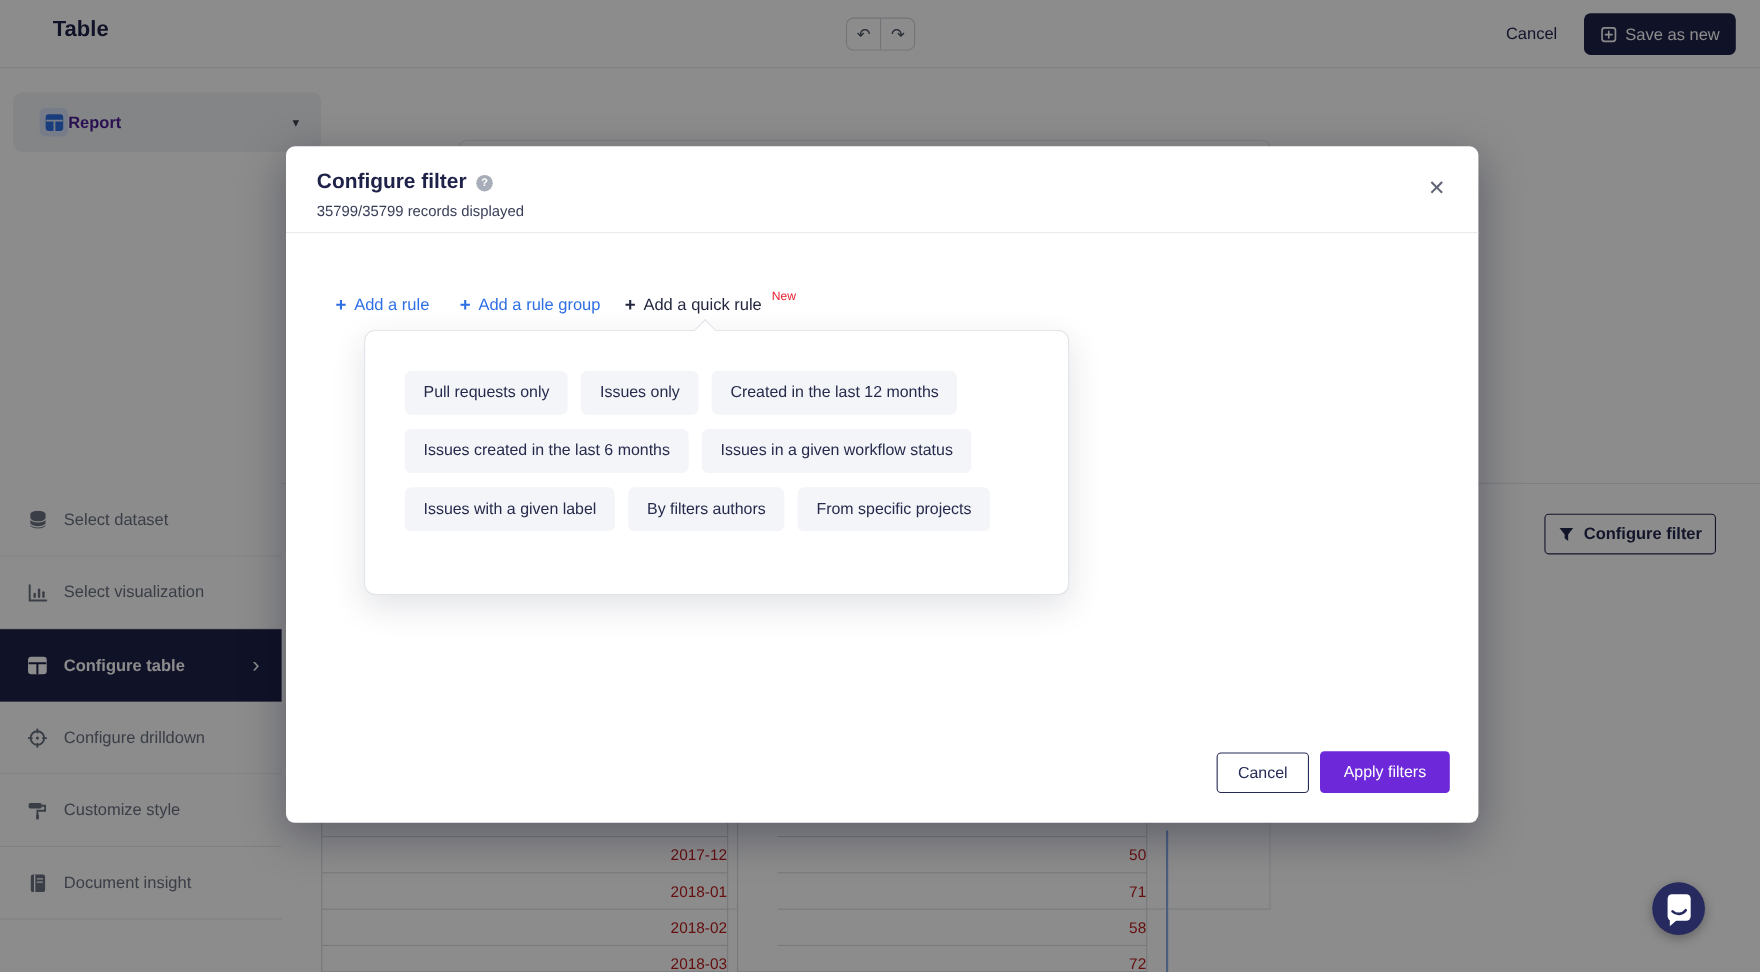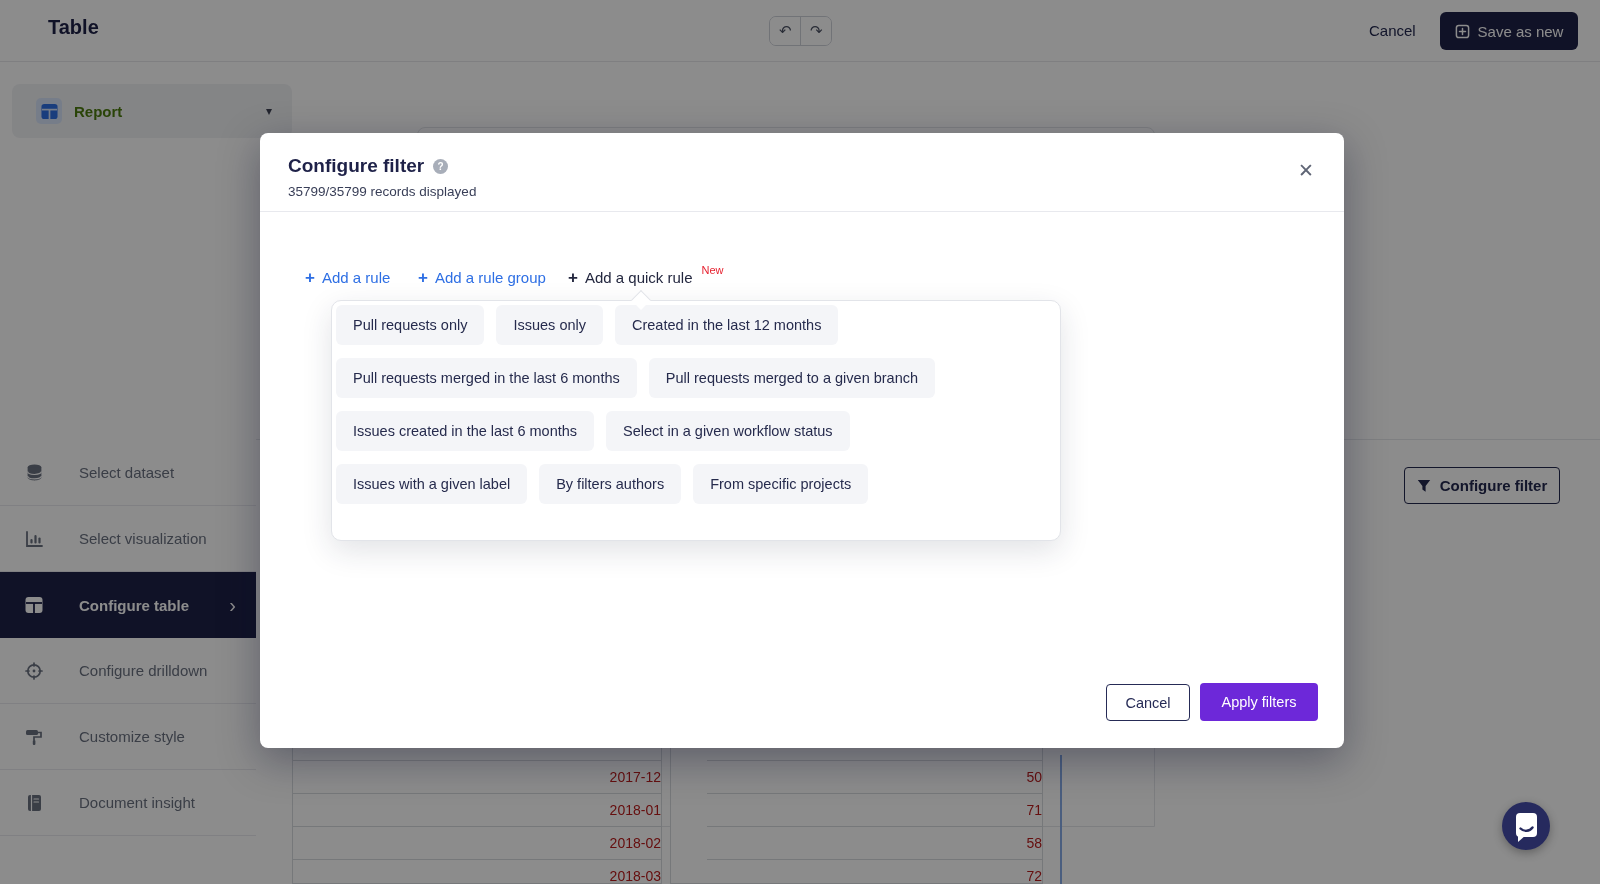--- a/index.html
+++ b/index.html
@@ -13,24 +13,24 @@
   .topbar { position:absolute; left:0; top:0; width:1600px; height:62px; background:#fff; border-bottom:1px solid #e7e8ec; }
   .topbar-title { position:absolute; left:24px; top:16px; font-size:20px; font-weight:700; color:#1e2148;margin-left:24px; }
   .history-group { position:absolute; left:769px; top:16px; width:63px; height:30px; display:flex; border:1px solid #ced1d9; border-radius:7px; overflow:hidden; background:#fff; }
   .history-btn { width:31px; height:28px; display:flex; align-items:center; justify-content:center; font-size:15px; color:#4c5264; background:#fff; cursor:pointer; }
   .history-btn + .history-btn { border-left:1px solid #ced1d9; }
   .topbar-cancel { position:absolute; left:1369px; top:22px; font-size:15px; color:#23284f; cursor:pointer; }
   .save-btn { position:absolute; left:1440px; top:12px; width:138px; height:38px; background:#1e2148; color:#fff; border-radius:6px; display:flex; align-items:center; justify-content:center; gap:8px; font-size:15px; cursor:pointer; }
   
   .report-chip { position:absolute; left:12px; top:84px; width:280px; height:54px; background:#f1f2f5; border-radius:8px; display:flex; align-items:center; cursor:pointer; }
   .report-icon-box { width:26px; height:26px; margin-left:24px; background:#d8e4f9; border-radius:5px; display:flex; align-items:center; justify-content:center; }
-  .report-label { margin-left:12px; font-size:15px; font-weight:700; color:#4d7c0f; }
+  .report-label { font-size:15px; font-weight:700; color:#4c1d95; }
   .report-caret { position:absolute; right:20px; font-size:12px; color:#3f4354; }
   .side-menu { position:absolute; left:0; top:440px; width:256px; }
-  .side-item { position:relative; width:256px; height:66px; display:flex; align-items:center; border-bottom:1px solid #e9eaee; background:#fff; cursor:pointer;gap:21px; }
+  .side-item { position:relative; width:256px; height:66px; display:flex; align-items:center; border-bottom:1px solid #e9eaee; background:#fff; cursor:pointer; }
   .side-item .icn { width:24px; height:24px; margin-left:22px; display:flex; align-items:center; justify-content:center; }
   .side-item .lbl { margin-left:12px; font-size:15px; color:#6a7180; }
   .side-item.active { background:#1e2148; border-bottom:none; }
   .side-item.active .lbl { color:#fff; font-weight:700; }
   .side-item .chev { position:absolute; right:20px; color:#fff; font-size:20px; line-height:1; }
   
   .bg-card { position:absolute; left:417px; top:127px; width:738px; height:700px; background:#fff; border:1px solid #e4e6ea; border-radius:8px 8px 0 0; }
   .section-divider { position:absolute; left:256px; top:439px; width:1344px; height:1px; background:#e6e7eb; }
   .bg-filter-btn { position:absolute; left:1404px; top:467px; width:156px; height:37px; border:1.5px solid #23284f; border-radius:4px; background:#fff; display:flex; align-items:center; justify-content:center; gap:9px; font-size:15px; font-weight:700; color:#23284f; cursor:pointer; }
   .bg-table-col { position:absolute; border:1px solid #d8dade; background:#fff; }
@@ -45,21 +45,21 @@
   .modal-title { font-size:19px; font-weight:700; color:#1e2148; }
   .help-icon { width:15px; height:15px; border-radius:50%; background:#a8aeb9; color:#fff; font-size:10px; font-weight:700; display:flex; align-items:center; justify-content:center; cursor:pointer; }
   .modal-subtitle { margin-top:7px; font-size:13.5px; color:#383e57; }
   .modal-close { position:absolute; right:30px; top:26px; font-size:19px; color:#5f6575; cursor:pointer; }
   .modal-body { position:relative; height:536px; }
   .rule-link { position:absolute; top:52px; height:26px; display:flex; align-items:center; gap:7px; font-size:15px; font-weight:500; cursor:pointer; }
   .rule-link .plus { font-size:17px; font-weight:800; line-height:1; }
   .link-blue { color:#2e6fe4; }
   .link-dark { color:#23273f; }
   .new-badge { font-size:11px; color:#e6212f; position:relative; top:-7px; margin-left:2px; font-weight:500; }
-  .quick-popup { position:absolute; left:71px; top:88px; width:730px; height:241px; background:#fff; border:1px solid #e2e4e9; border-radius:10px; box-shadow:0 10px 30px rgba(30,35,60,0.13); padding:4px; }
+  .quick-popup { position:absolute; left:71px; top:88px; width:641px; height:241px; background:#fff; border:1px solid #e2e4e9; border-radius:10px; box-shadow:0 10px 30px rgba(30,35,60,0.13); padding:36px; }
   .popup-caret { position:absolute; left:302px; top:-8px; width:14px; height:14px; background:#fff; border-left:1px solid #e2e4e9; border-top:1px solid #e2e4e9; transform:rotate(45deg); }
   .chip-row { display:flex; gap:12px; margin-bottom:13px; }
   .chip { background:#f4f5f8; border-radius:6px; padding:12px 17px; font-size:14.5px; color:#262b4d; white-space:nowrap; cursor:pointer; }
   .modal-cancel { position:absolute; left:846px; top:472px; width:84px; height:37px; background:#fff; border:1px solid #262b56; border-radius:4px; color:#262b56; font-size:14.5px; display:flex; align-items:center; justify-content:center; cursor:pointer; }
   .modal-apply { position:absolute; left:940px; top:471px; width:118px; height:38px; background:#6d28d9; border:none; border-radius:4px; color:#fff; font-size:14.5px; display:flex; align-items:center; justify-content:center; cursor:default; }
   
   .chat-bubble { position:absolute; left:1502px; top:802px; width:48px; height:48px; border-radius:50%; background:#262a5e; z-index:20; display:flex; align-items:center; justify-content:center; cursor:pointer; box-shadow:0 3px 10px rgba(0,0,0,0.3); }
 </style>
 </head>
 <body>
@@ -218,26 +218,22 @@
       </div>
 
       <div class="quick-popup">
         <div class="popup-caret"></div>
         <div class="chip-row">
           <div class="chip">Pull requests only</div>
           <div class="chip">Issues only</div>
           <div class="chip">Created in the last 12 months</div>
         </div>
         <div class="chip-row">
-          <div class="chip">Pull requests merged in the last 6 months</div>
-          <div class="chip">Pull requests merged to a given branch</div>
-        </div>
-        <div class="chip-row">
           <div class="chip">Issues created in the last 6 months</div>
-          <div class="chip">Select in a given workflow status</div>
+          <div class="chip">Issues in a given workflow status</div>
         </div>
         <div class="chip-row">
           <div class="chip">Issues with a given label</div>
           <div class="chip">By filters authors</div>
           <div class="chip">From specific projects</div>
         </div>
       </div>
 
       <div class="modal-cancel">Cancel</div>
       <div class="modal-apply">Apply filters</div>

